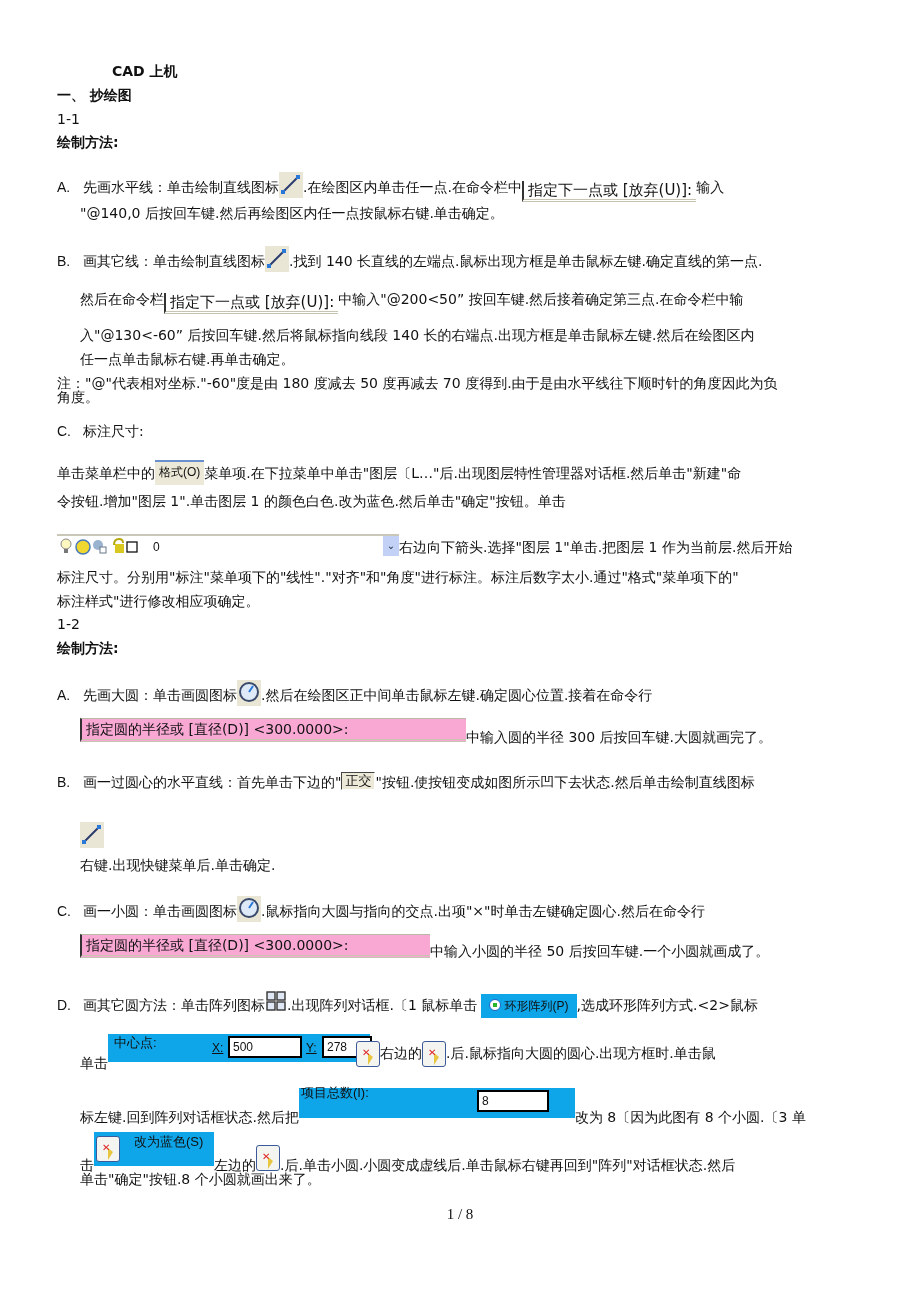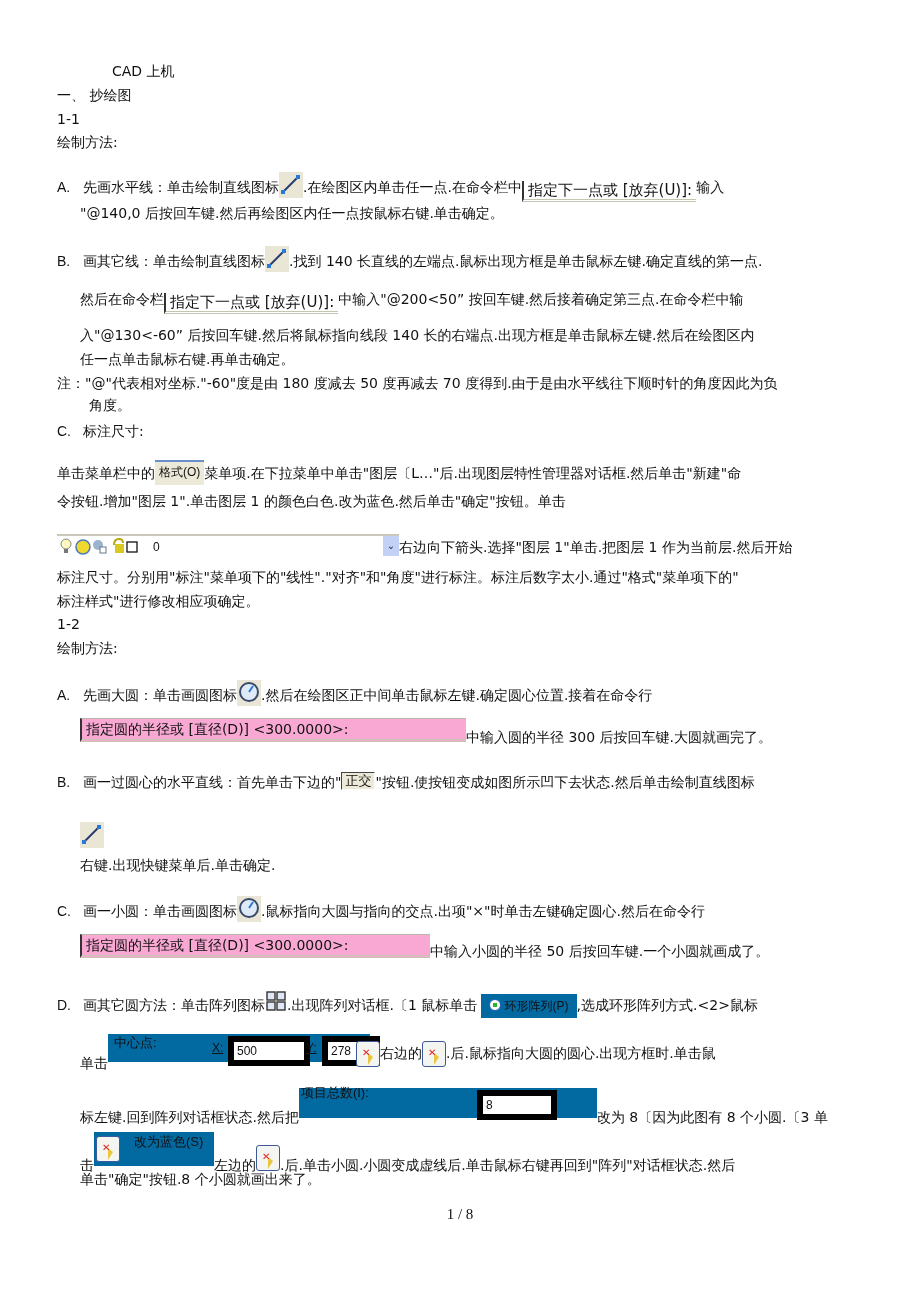--- a/index.html
+++ b/index.html
@@ -1,37 +1,37 @@
 <!DOCTYPE html>
 <html><head>
 <meta charset="utf-8">
 <style>
   html, body { margin: 0; padding: 0; background: #ffffff; }
   body { width: 920px; height: 1302px; position: relative; overflow: hidden;
          font-family: "DejaVu Sans", sans-serif; color: #111; }
   .ln { position: absolute; left: 57px; font-size: 14px; line-height: 18px; white-space: nowrap; }
   .ind { left: 80px; }
-  .b { font-weight: normal; }
+  .b { font-weight: bold; }
   .lab { display: inline-block; width: 26px; font-family: "Liberation Sans", sans-serif; }
   .inl { display: inline-block; vertical-align: middle; }
   .ico { width: 24px; height: 26px; background: #e9e6d6; position: relative; vertical-align: -6px; }
   .cmd { display: inline-block; border-left: 2px solid #333; border-bottom: 3px double #c8c4b2;
          background: #fff; font-size: 15px; padding: 0 4px; vertical-align: -3px; line-height: 18px; }
   .cmd2 { display: inline-block; border-left: 2px solid #333; border-bottom: 3px double #c8c4b2;
          border-top: 1px solid #b9b7a8; background: #f9a8d4; font-size: 14px; padding: 1px 4px; line-height: 18px; }
   .menu { display: inline-block; background: #ece9d8; border-top: 2px solid #6a8fcf; padding: 1px 4px 4px;
           font-size: 12px; font-family: "Liberation Sans", sans-serif; vertical-align: 2px; }
   .layerbar { display: inline-block; width: 342px; height: 22px; border-top: 2px solid #c9c7b7;
               background: #fff; position: relative; vertical-align: -6px; }
   .layerbar .dd { position: absolute; right: 0; top: 0; width: 16px; height: 20px; background: #c3d1f6;
                   color: #234; font-size: 10px; text-align: center; line-height: 20px; }
   .ortho { display: inline-block; background: #ece9d8; border: 1px solid #444; border-right-color: #fff;
            border-bottom-color: #fff; font-size: 13px; padding: 0 3px; line-height: 16px; vertical-align: 2px; }
-  .dlg { display: inline-block; background: #0369a1; font-family: "Liberation Sans", sans-serif; font-size: 12px; position: relative; }
-  .field { display: inline-block; border: 6px solid #000000; background: #fff; height: 18px; line-height: 18px;
+  .dlg { display: inline-block; background: #0ea5e9; font-family: "Liberation Sans", sans-serif; font-size: 12px; position: relative; }
+  .field { display: inline-block; border: 2px solid #000000; background: #fff; height: 18px; line-height: 18px;
            padding: 0 3px; font-size: 12px; font-family: "Liberation Sans", sans-serif; }
   .pick { display: inline-block; width: 22px; height: 24px; border: 1px solid #3c5a9a; border-radius: 3px;
           background: #f4f4f0; position: relative; vertical-align: middle; }
   .pick:after { content: "✕"; position: absolute; left: 5px; top: 2px; color: #d22; font-size: 10px; }
   .pick:before { content: ""; position: absolute; left: 11px; top: 11px; width: 0; height: 0;
                  border-left: 5px solid #e8c640; border-top: 4px solid transparent; border-bottom: 8px solid transparent; }
   .radio { display: inline-block; width: 10px; height: 10px; border-radius: 50%; border: 1px solid #2c67c4;
            background: radial-gradient(circle, #2bb52b 30%, #fff 35%); vertical-align: -1px; }
   .footer { position: absolute; top: 1206px; left: 0; width: 920px; text-align: center;
             font-family: "Liberation Serif", serif; font-size: 15px; }
@@ -59,21 +59,21 @@
         <rect x="2" y="18" width="4" height="4" fill="#2a78d8"></rect>
         <rect x="17" y="3" width="4" height="4" fill="#2a78d8"></rect>
       </svg></span><span>.找到 140 长直线的左端点.鼠标出现方框是单击鼠标左键.确定直线的第一点.</span>
 </div>
 <div class="ln ind" style="top:290px;">
   <span>然后在命令栏</span><span class="cmd">指定下一点或 [放弃(U)]:</span><span>中输入"@200&lt;50” 按回车键.然后接着确定第三点.在命令栏中输</span>
 </div>
 <div class="ln ind" style="top:326px;">入"@130&lt;-60”  后按回车键.然后将鼠标指向线段 140 长的右端点.出现方框是单击鼠标左键.然后在绘图区内</div>
 <div class="ln ind" style="top:350px;">任一点单击鼠标右键.再单击确定。</div>
 <div class="ln" style="top:374px;">注："@"代表相对坐标."-60"度是由 180 度减去 50 度再减去 70 度得到.由于是由水平线往下顺时针的角度因此为负</div>
-<div class="ln" style="top:396px;margin-left:32px;">角度。</div>
+<div class="ln" style="top:388px;">角度。</div>
 
 <div class="ln" style="top:422px;">
   <span class="lab">C.</span><span>标注尺寸:</span>
 </div>
 <div class="ln" style="top:460px;">
   <span>单击菜单栏中的</span><span class="menu">格式(O)</span><span>菜单项.在下拉菜单中单击"图层〔L…"后.出现图层特性管理器对话框.然后单击"新建"命</span>
 </div>
 <div class="ln" style="top:492px;">令按钮.增加"图层 1".单击图层 1 的颜色白色.改为蓝色.然后单击"确定"按钮。单击</div>
 <div class="ln" style="top:534px;">
   <span class="layerbar">
@@ -142,21 +142,21 @@
   <span style="vertical-align:-10px;">单击</span><span class="dlg" style="width:262px;height:28px;vertical-align:-4px;">
     <span style="position:absolute;left:6px;top:0;font-size:13px;">中心点:</span>
     <span style="position:absolute;left:104px;top:5px;text-decoration:underline;">X:</span>
     <span class="field" style="position:absolute;left:120px;top:2px;width:64px;">500</span>
     <span style="position:absolute;left:198px;top:5px;text-decoration:underline;">Y:</span>
     <span class="field" style="position:absolute;left:214px;top:2px;width:40px;">278</span>
   </span><span class="pick" style="margin-left:-14px;"></span><span>右边的</span><span class="pick"></span><span>.后.鼠标指向大圆的圆心.出现方框时.单击鼠</span>
 </div>
 
 <div class="ln ind" style="top:1088px;">
-  <span style="vertical-align:-6px;">标左键.回到阵列对话框状态.然后把</span><span class="dlg" style="width:298px;height:30px;vertical-align:-2px;">
+  <span style="vertical-align:-6px;">标左键.回到阵列对话框状态.然后把</span><span class="dlg" style="width:276px;height:30px;vertical-align:-2px;">
     <span style="position:absolute;left:2px;top:-4px;font-size:13px;">项目总数(I):</span>
     <span class="field" style="position:absolute;left:178px;top:2px;width:62px;">8</span>
   </span><span style="vertical-align:-6px;margin-top:32px;">改为 8〔因为此图有 8 个小圆.〔3 单</span>
 </div>
 
 <div class="ln ind" style="top:1132px;">
   <span style="vertical-align:-8px;">击</span><span class="dlg" style="width:120px;height:34px;vertical-align:-4px;">
     <span class="pick" style="position:absolute;left:2px;top:4px;"></span>
     <span style="position:absolute;left:40px;top:1px;font-size:13px;">改为蓝色(S)</span>
   </span><span style="vertical-align:-8px;">左边的</span><span class="pick"></span><span style="vertical-align:-8px;">.后.单击小圆.小圆变成虚线后.单击鼠标右键再回到"阵列"对话框状态.然后</span>

